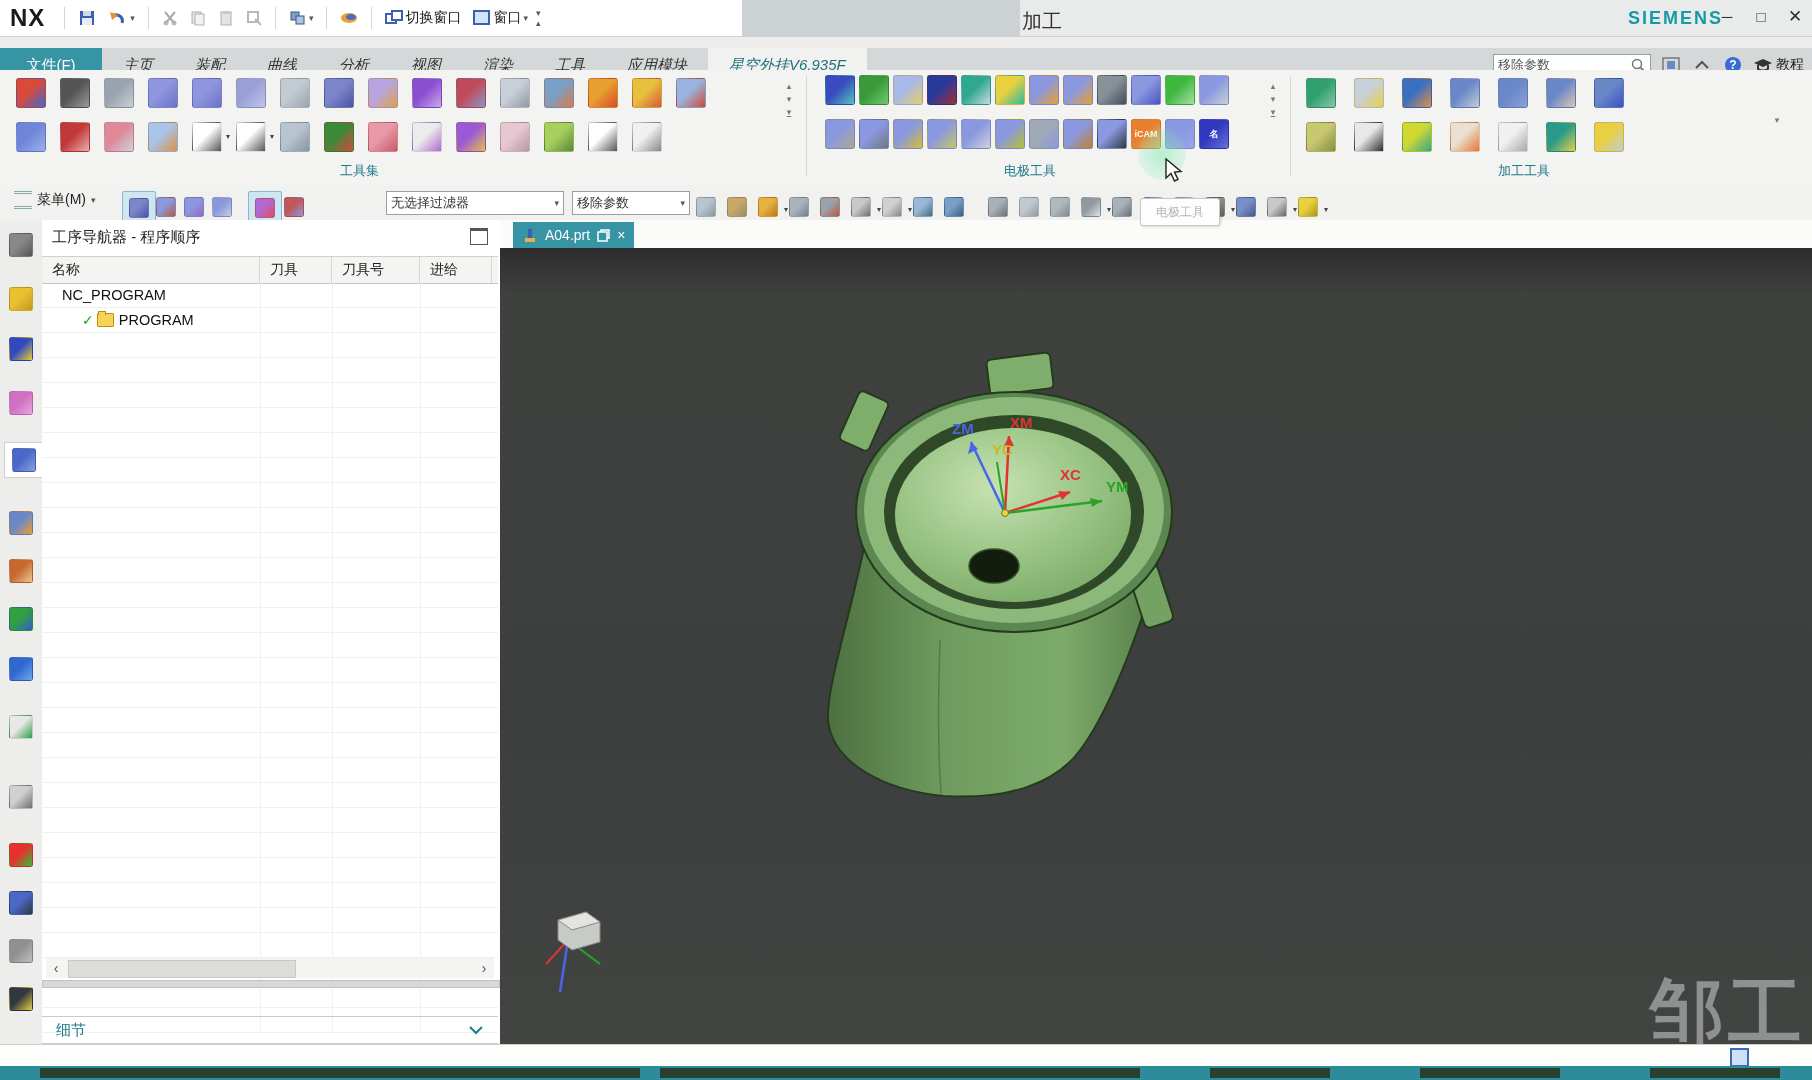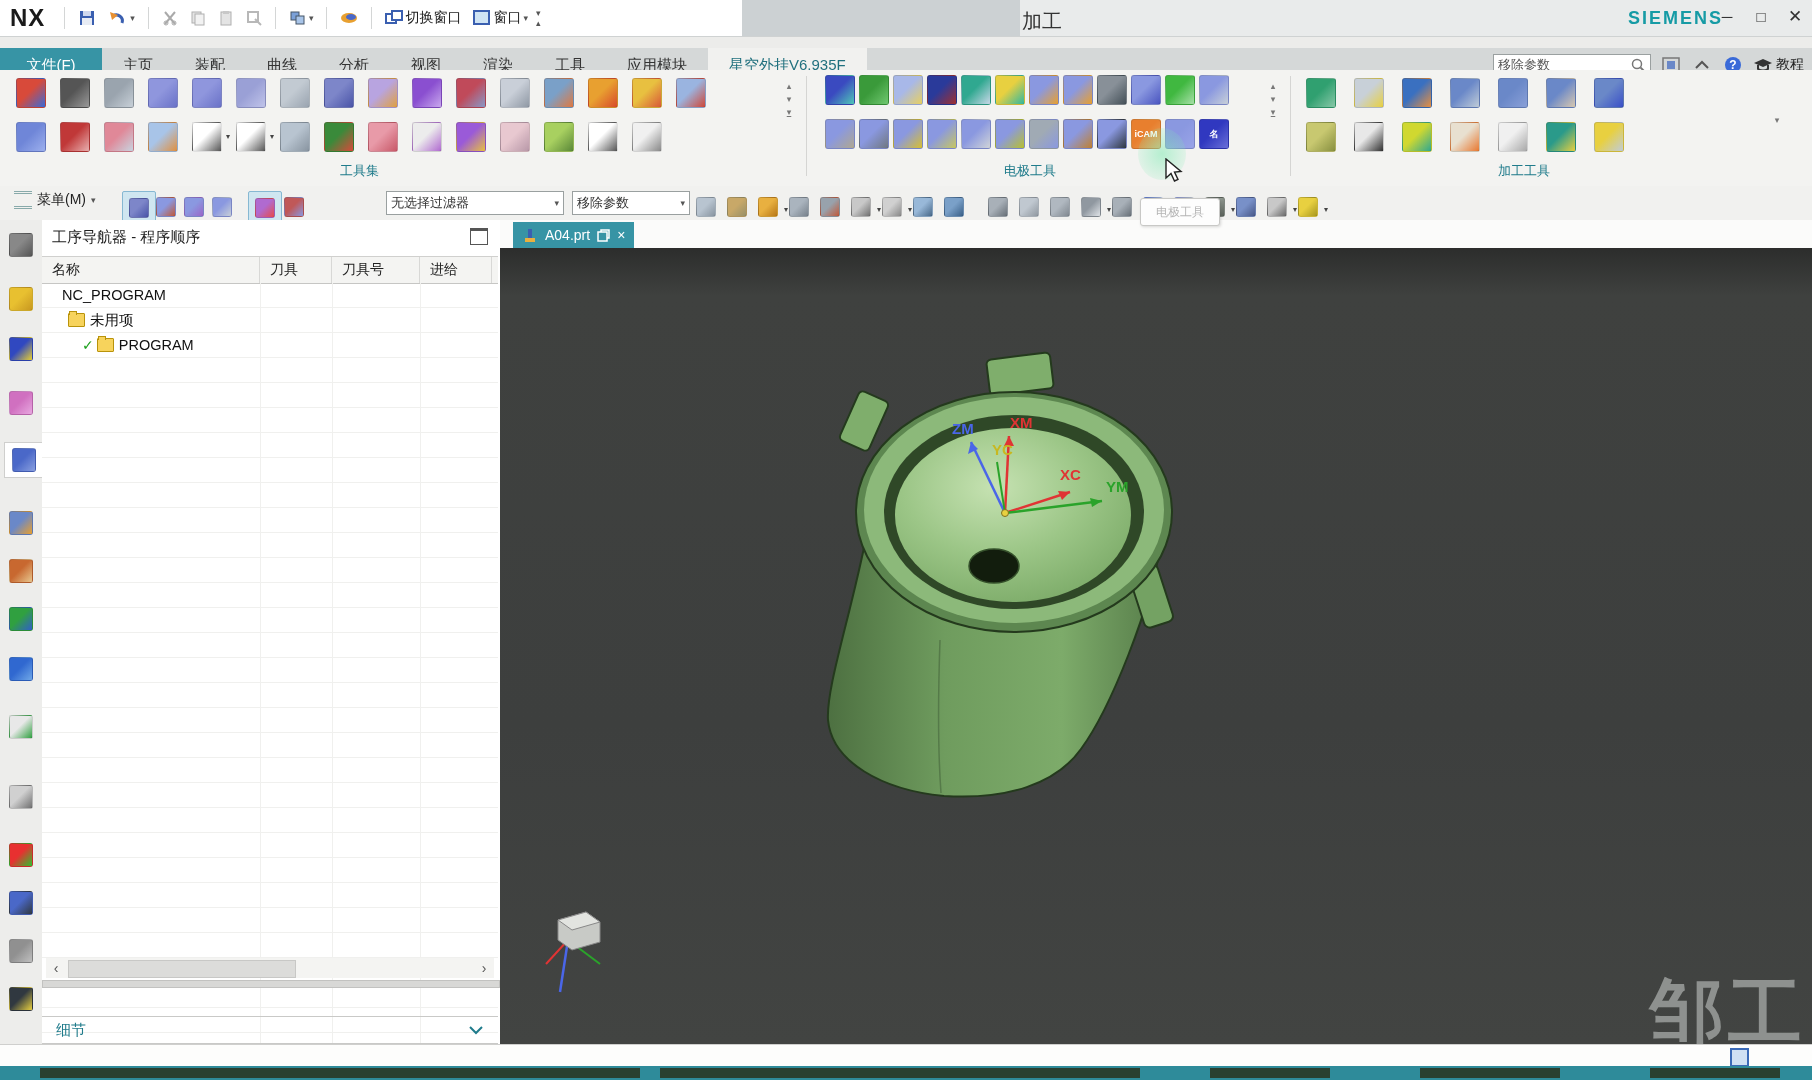--- a/index.html
+++ b/index.html
@@ -18,21 +18,21 @@
   .vsep{width:1px;height:22px;background:#d4d6d6;margin:0 5px;}
   .ddn{font-size:9px;color:#555;}
   .qlabel{font-size:14px;color:#222;}
   #doc-title{position:absolute;left:1022px;top:8px;font-size:20px;color:#333;text-align:right;}
   #siemens{position:absolute;left:1628px;top:8px;color:#169ba5;font-weight:bold;font-size:18px;letter-spacing:2px;}
   .winctl{position:absolute;top:4px;width:30px;height:26px;text-align:center;line-height:26px;font-size:15px;color:#333;}
   
   #tabrow{left:0;top:36px;width:1812px;height:34px;background:#d5d8d8;border-bottom:1px solid #c3c6c6;margin-top:12px;}
   #filetab{position:absolute;left:0;top:0;width:102px;height:34px;background:#3794a5;color:#fff;
            text-align:center;line-height:34px;font-size:15px;}
-  .rtabs{position:absolute;left:102px;top:0;height:34px;display:flex;}
+  .rtabs{position:absolute;left:102px;top:0;height:34px;display:flex;font-style:italic;}
   .rtab{padding:0 21px;line-height:34px;color:#333;font-size:15px;}
   #plugintab{background:#f1f1ef;color:#20707e;}
   #tr-right{position:absolute;right:8px;top:0;height:34px;display:flex;align-items:center;gap:9px;}
   #searchbox{width:148px;height:20px;background:#fff;border:1px solid #9aa0a0;display:flex;align-items:center;
              padding:0 4px;justify-content:space-between;}
   #searchbox span{color:#555;font-size:13px;}
   .tr-ic{width:22px;height:20px;display:flex;align-items:center;justify-content:center;}
   #tutorial{display:flex;align-items:center;gap:3px;color:#222;font-size:14px;}
   
   #ribbon{left:0;top:70px;width:1812px;height:116px;background:#f3f3f1;border-bottom:1px solid #c9c9c7;}
@@ -630,27 +630,20 @@
         <div class="nav-col" style="width: 77px;">刀具号</div>
         <div class="nav-col" style="width: 61px;">进给</div>
       </div>
     <div id="nav-rows">
         <div class="trow" style="padding-left: 20px;">
           <span>NC_PROGRAM</span>
           <div class="cline" style="left: 218px;"></div>
           <div class="cline" style="left: 290px;"></div>
           <div class="cline" style="left: 378px;"></div>
         </div>
-        <div class="trow" style="padding-left: 26px;">
-          <span class="fold"></span>
-          <span>未用项</span>
-          <div class="cline" style="left: 218px;"></div>
-          <div class="cline" style="left: 290px;"></div>
-          <div class="cline" style="left: 378px;"></div>
-        </div>
         <div class="trow" style="padding-left: 40px;">
           <span class="chk">✓</span>
           <span class="fold"></span>
           <span>PROGRAM</span>
           <div class="cline" style="left: 218px;"></div>
           <div class="cline" style="left: 290px;"></div>
           <div class="cline" style="left: 378px;"></div>
         </div>
         <div class="trow">
           <div class="cline" style="left: 218px;"></div>

